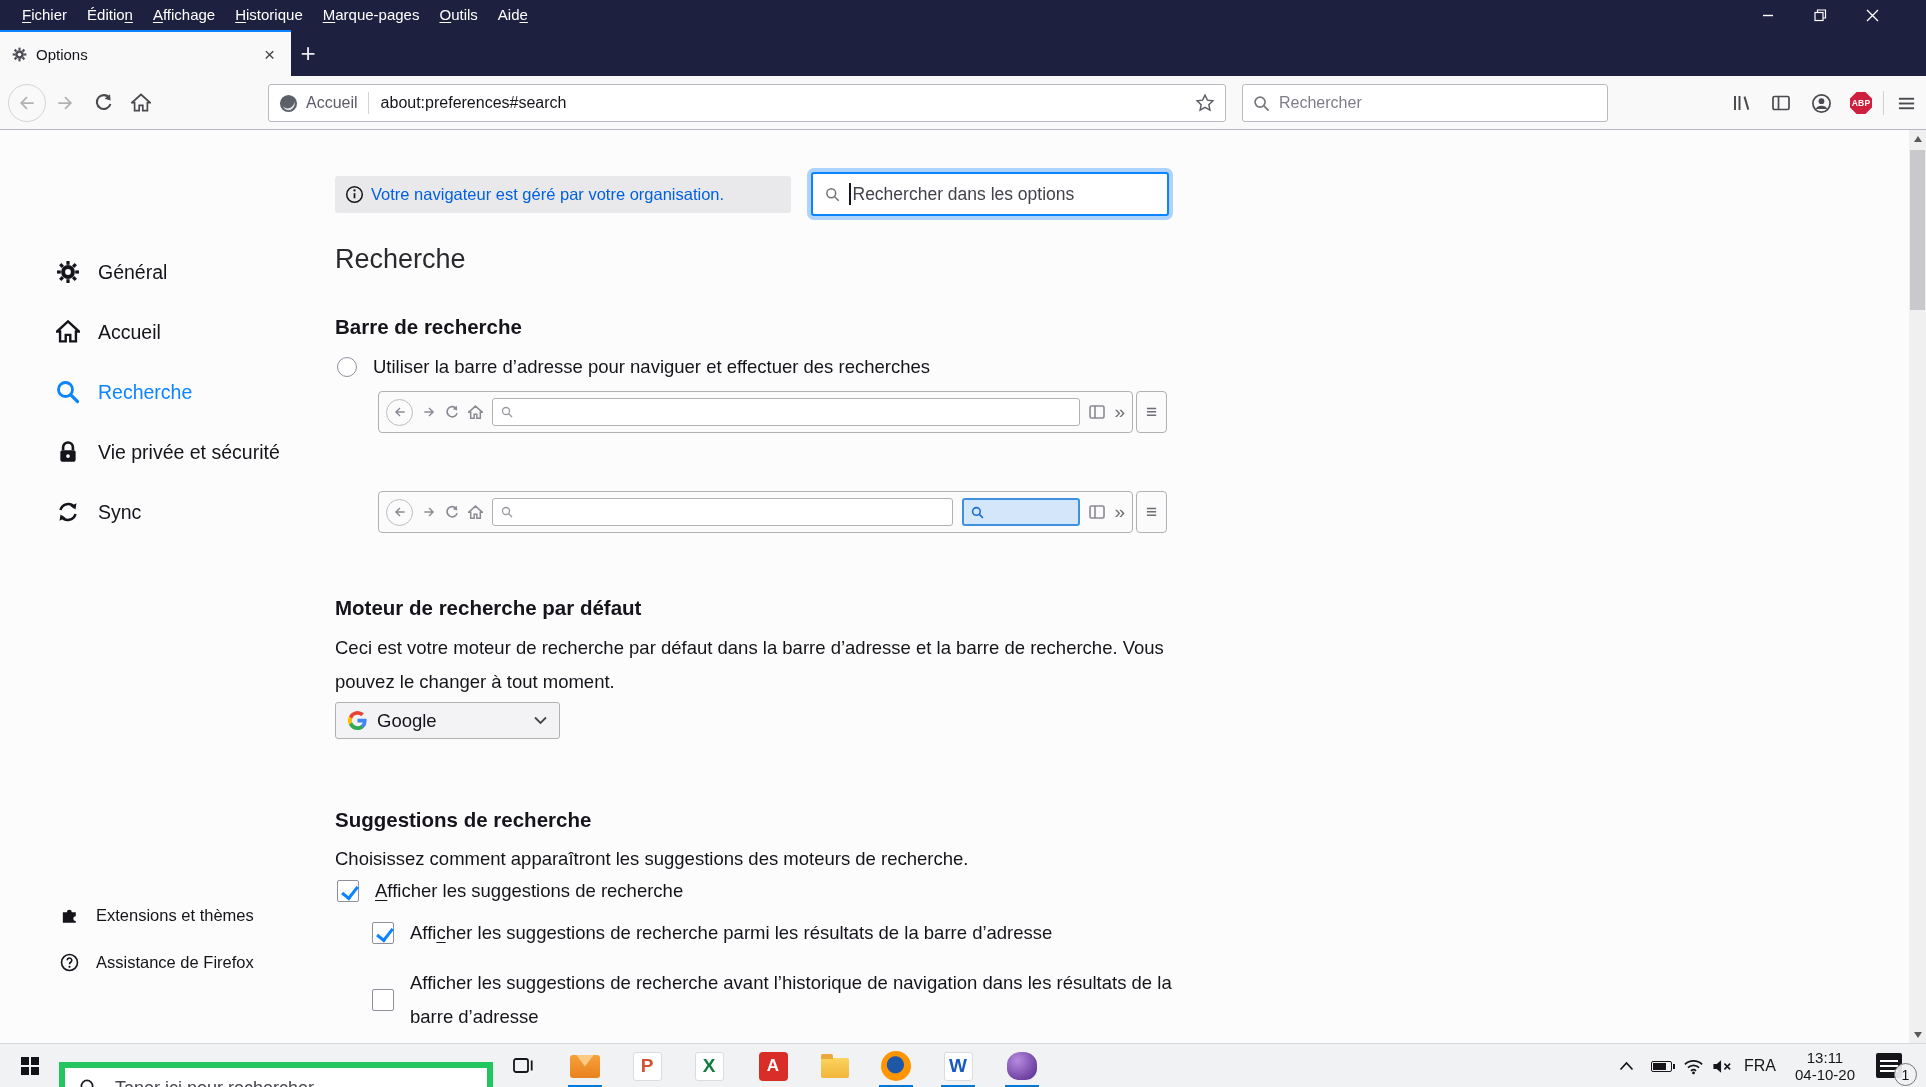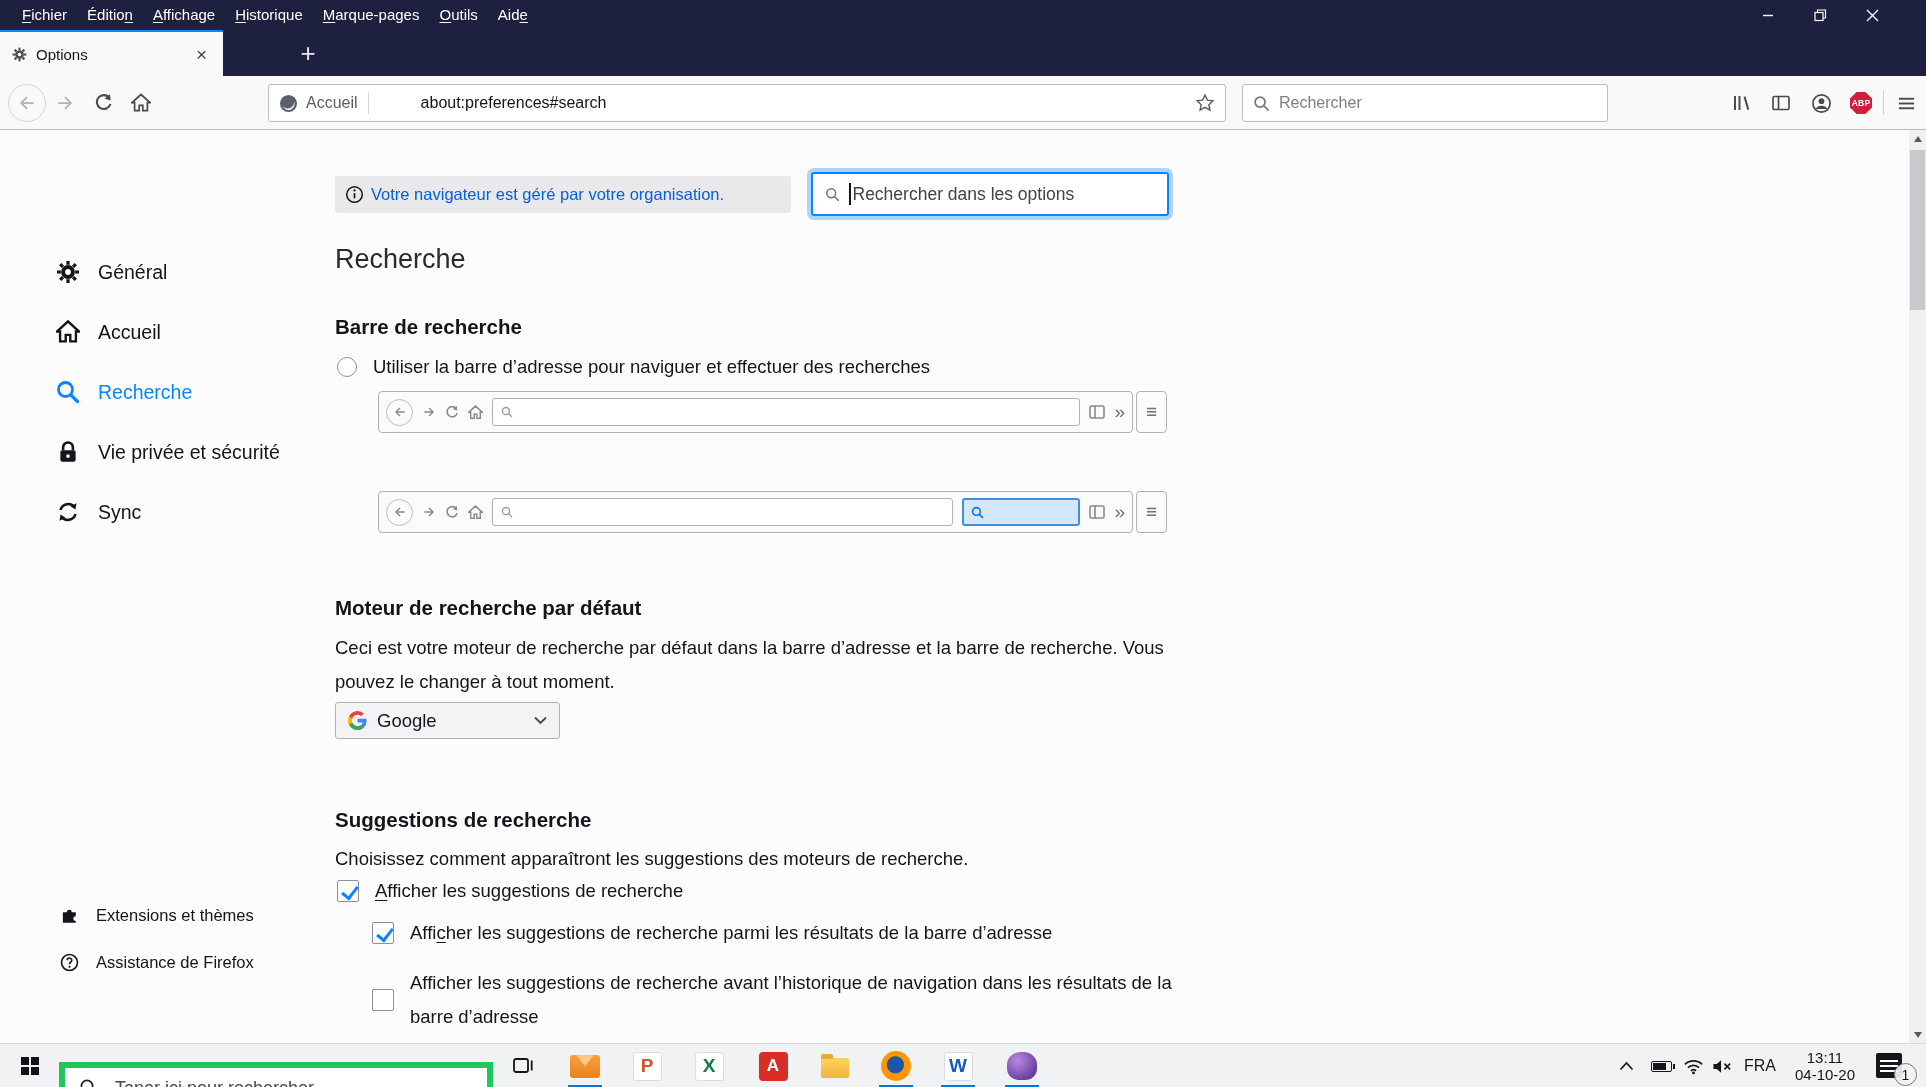--- a/index.html
+++ b/index.html
@@ -10,34 +10,34 @@
   
   .titlebar{position:absolute;left:0;top:0;width:1926px;height:30px;background:#1e2040;display:flex;align-items:center;}
   .menu{display:flex;align-items:center;padding-left:12px;}
   .mi{color:#fff;font-size:15px;padding:0 10px;line-height:30px;}
   .mi u{text-decoration:underline;text-underline-offset:2px;}
   .wincontrols{position:absolute;right:28px;top:0;display:flex;height:30px;}
   .wc{width:52px;height:30px;display:flex;align-items:center;justify-content:center;color:#fff;}
 
   
   .tabbar{position:absolute;left:0;top:30px;width:1926px;height:46px;background:#1e2040;}
-  .tab{position:absolute;left:0;top:0;width:223px;height:46px;background:#f9f9fa;border-top:2.5px solid #0a84ff;display:flex;align-items:center;padding:16px 12px;}
+  .tab{position:absolute;left:0;top:0;width:291px;height:46px;background:#f9f9fa;border-top:2.5px solid #0a84ff;display:flex;align-items:center;padding:16px 12px;}
   .tab-title{font-size:15px;color:#15141a;margin-left:9px;flex:1;}
   .tab-close{color:#45454c;font-size:19px;line-height:1;padding:2px 4px;}
   .newtab{position:absolute;left:288px;top:0;width:40px;height:46px;display:flex;align-items:center;justify-content:center;color:#e8e8ee;font-size:26px;font-weight:300;}
 
   
   .navbar{position:absolute;left:0;top:76px;width:1926px;height:54px;background:#f9f9fa;border-bottom:1px solid #b8b8c0;display:flex;align-items:center;}
   .navbtn{display:flex;align-items:center;justify-content:center;}
   .backbtn{width:38px;height:38px;border:1px solid #d4d4da;border-radius:50%;margin-left:8px;background:#f9f9fa;}
   .fwd,.rel,.hom{width:38px;height:38px;}
   .urlbar{position:absolute;left:268px;top:8px;width:958px;height:38px;background:#fff;border:1px solid #b9b9c2;border-radius:3px;display:flex;align-items:center;padding:0 10px;}
   .identity-label{font-size:16px;color:#5b5b66;margin:0 10px 0 8px;}
   .url-sep{width:1px;height:22px;background:#d4d4da;margin-right:12px;}
-  .url-text{font-size:16px;color:#15141a;flex:1;margin-left:40px;}
+  .url-text{font-size:16px;color:#15141a;flex:1;}
   .searchbar{position:absolute;left:1242px;top:8px;width:366px;height:38px;background:#fff;border:1px solid #b9b9c2;border-radius:3px;display:flex;align-items:center;padding:0 10px;}
   .search-ph{font-size:16px;color:#7d7d87;margin-left:9px;}
   .navicons{position:absolute;right:0;top:0;height:54px;display:flex;align-items:center;}
   .ni{width:40px;height:38px;display:flex;align-items:center;justify-content:center;color:#4a4a4f;}
   .ni-sep{width:1px;height:24px;background:#cfcfd6;margin:0 2px;}
   .abp{width:22px;height:22px;background:#cf1f3f;clip-path:polygon(30% 0,70% 0,100% 30%,100% 70%,70% 100%,30% 100%,0 70%,0 30%);display:flex;align-items:center;justify-content:center;}
   .abp span{color:#fff;font-size:8.5px;font-weight:bold;letter-spacing:.2px;}
 
   
   .content{position:absolute;left:0;top:130px;width:1926px;height:913px;background:#fcfcfd;color:#15141a;}

